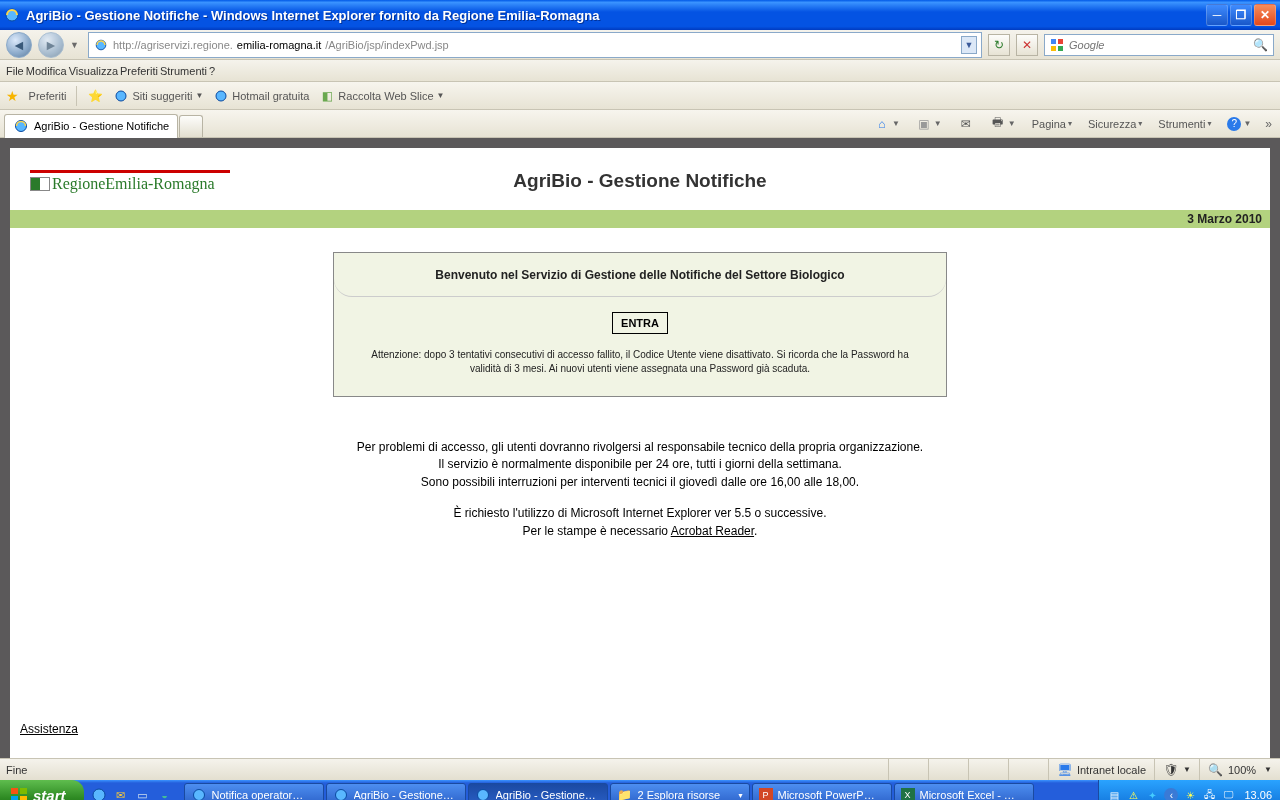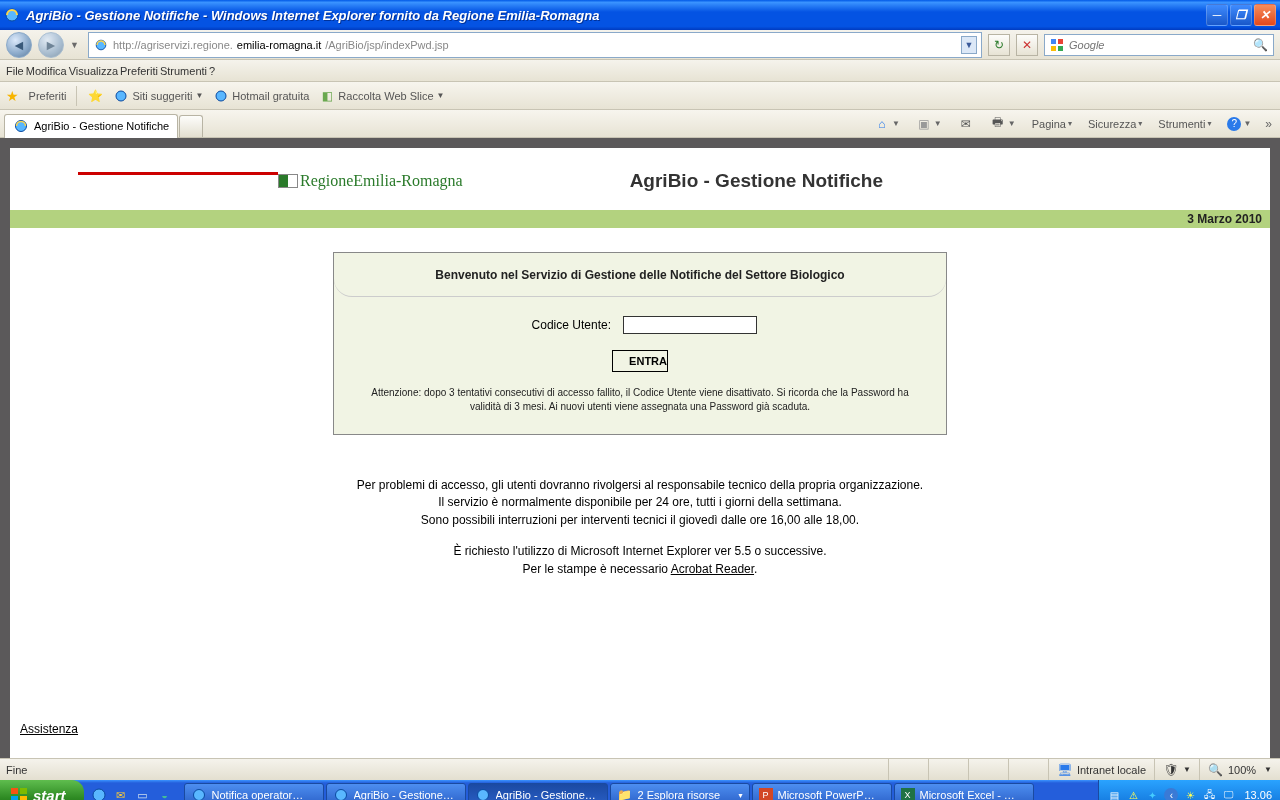--- a/index.html
+++ b/index.html
@@ -1,19 +1,19 @@
 <!DOCTYPE html>
 <html><head>
 <meta charset="utf-8">
 <style>
   * { box-sizing: border-box; margin: 0; padding: 0; }
   body { font-family: Tahoma, Arial, sans-serif; font-size: 11px; background: #ece9d8; width: 1280px; height: 800px; overflow: hidden; }
 
   
-  .titlebar { height: 30px; background: linear-gradient(to bottom, #0058e6 0%, #3a93ff 8%, #0453e3 40%, #0453e3 88%, #003bc0 100%); display: flex; align-items: center; padding: 0 4px; color: #fff; font-weight: bold; font-size: 13px; font-style: italic; }
+  .titlebar { height: 30px; background: linear-gradient(to bottom, #0058e6 0%, #3a93ff 8%, #0453e3 40%, #0453e3 88%, #003bc0 100%); display: flex; align-items: center; padding: 0 4px; color: #fff; font-weight: bold; font-size: 13px; }
   .titlebar .ie-icon { width: 16px; height: 16px; margin-right: 6px; display: inline-flex; align-items: center; justify-content: center; }
   .titlebar .title-text { flex: 1; text-shadow: 1px 1px 0 #00329a; }
   .win-btns { display: flex; gap: 2px; }
   .win-btn { width: 22px; height: 22px; border-radius: 3px; display: flex; align-items: center; justify-content: center; color: #fff; font-weight: bold; font-size: 12px; border: 1px solid #fff3; }
   .win-min { background: linear-gradient(to bottom, #3f8cff, #1957c9); }
   .win-max { background: linear-gradient(to bottom, #3f8cff, #1957c9); }
   .win-close { background: linear-gradient(to bottom, #f68d5c, #e3471b); }
 
   
   .navrow { height: 30px; background: linear-gradient(to bottom, #f5f3ec, #e7e3d4); display: flex; align-items: center; padding: 2px 6px; gap: 6px; border-bottom: 1px solid #c8c4b4; }
@@ -43,36 +43,36 @@
   .cmdbar { display: flex; align-items: center; gap: 8px; color: #555; }
   .cmdbar .grp { display: flex; align-items: center; gap: 2px; padding: 2px 4px; }
   .cmdbar .dd { font-size: 8px; color: #666; }
   .chev-right { color: #666; font-size: 12px; padding: 0 2px; }
 
   
   .content { height: 620px; background: #5b595a; padding: 10px 10px 0 10px; }
   .page { background: #fff; height: 100%; position: relative; }
   .page-inner { padding: 0; }
   .header-area { height: 56px; display: flex; align-items: center; padding: 10px 20px 0 20px; }
-  .logo { display: flex; flex-direction: row; margin-left: 48px; }
+  .logo { display: flex; flex-direction: column; }
   .logo-bar { height: 3px; background: #c00; width: 200px; margin-bottom: 2px; }
   .logo-row { display: flex; align-items: center; gap: 2px; }
   .logo-flag { width: 20px; height: 14px; display: inline-block; background: linear-gradient(to right, #2a7a2a 50%, #fff 50%); border: 1px solid #888; }
   .logo-text { color: #2a7a2a; font-size: 16px; font-family: Georgia, serif; }
   .page-title { flex: 1; text-align: center; font-size: 19px; font-weight: bold; color: #333; font-family: Verdana, sans-serif; }
   .green-band { height: 18px; background: #b3d27f; margin-top: 6px; text-align: right; padding-right: 8px; font-weight: bold; font-size: 12px; line-height: 18px; color: #222; }
 
   .login-wrap { margin: 24px auto 0 auto; width: 614px; border: 1px solid #888; background: #f1f4e4; }
   .login-head { height: 44px; border-bottom: 1px solid #ccc; text-align: center; font-weight: bold; font-size: 12px; color: #222; line-height: 44px; border-radius: 18px; }
   .login-body { padding: 14px 12px 20px 12px; text-align: center; }
   .login-sub { font-weight: bold; font-size: 13px; margin-bottom: 18px; color: #222; }
   .field-row { display: flex; align-items: center; justify-content: center; margin: 5px 0; gap: 12px; }
   .field-row label { width: 160px; text-align: right; font-size: 12px; }
   .field-row .inp { width: 134px; height: 18px; border: 1px solid #333; background: #fff; }
-  .entra-btn { margin: 16px auto 14px auto; width: 56px; height: 22px; border: 1px solid #000; background: #f1f4e4; font-weight: bold; font-size: 11px; display: block; text-align: right; }
+  .entra-btn { margin: 1px auto 14px auto; width: 56px; height: 22px; border: 1px solid #000; background: #f1f4e4; font-weight: bold; font-size: 11px; display: block; }
   .warn { font-size: 10px; color: #222; line-height: 1.4; padding: 0 10px; }
 
   .below-text { width: 620px; margin: 42px auto 0 auto; text-align: center; font-size: 12px; line-height: 1.45; }
   .below-text .link { text-decoration: underline; color: #000; }
   .assist { position: absolute; left: 10px; bottom: 22px; font-size: 12px; color: #000; text-decoration: underline; }
 
   
   .statusbar { height: 22px; background: linear-gradient(to bottom, #f5f3ec, #e3dfd0); display: flex; align-items: center; border-top: 1px solid #c8c4b4; font-size: 11px; color: #333; }
   .statusbar .cell { border-left: 1px solid #c8c4b4; height: 100%; display: flex; align-items: center; padding: 0 8px; gap: 4px; }
   .statusbar .first { border-left: none; flex: 0 0 auto; padding-left: 6px; }
@@ -241,25 +241,20 @@
           </div>
         </div>
         <div class="page-title">AgriBio - Gestione Notifiche</div>
         <div style="width:200px"></div>
       </div>
       <div class="green-band"><span>3 Marzo 2010</span></div>
 
       <div class="login-wrap">
         <div class="login-head">Benvenuto nel Servizio di Gestione delle Notifiche del Settore Biologico</div>
         <div class="login-body">
-          <div class="field-row">
-            <label>Codice Utente:</label>
-            <input class="inp" type="text" style="">
-            <span style="width:60px"></span>
-          </div>
           <button class="entra-btn">ENTRA</button>
           <div class="warn">Attenzione: dopo 3 tentativi consecutivi di accesso fallito, il Codice Utente viene disattivato. Si ricorda che la Password ha validità di 3 mesi. Ai nuovi utenti viene assegnata una Password già scaduta.</div>
         </div>
       </div>
 
       <div class="below-text">
         <div>Per problemi di accesso, gli utenti dovranno rivolgersi al responsabile tecnico della propria organizzazione.</div>
         <div>Il servizio è normalmente disponibile per 24 ore, tutti i giorni della settimana.</div>
         <div>Sono possibili interruzioni per interventi tecnici il giovedì dalle ore 16,00 alle 18,00.</div>
         <div style="height:14px"></div>

